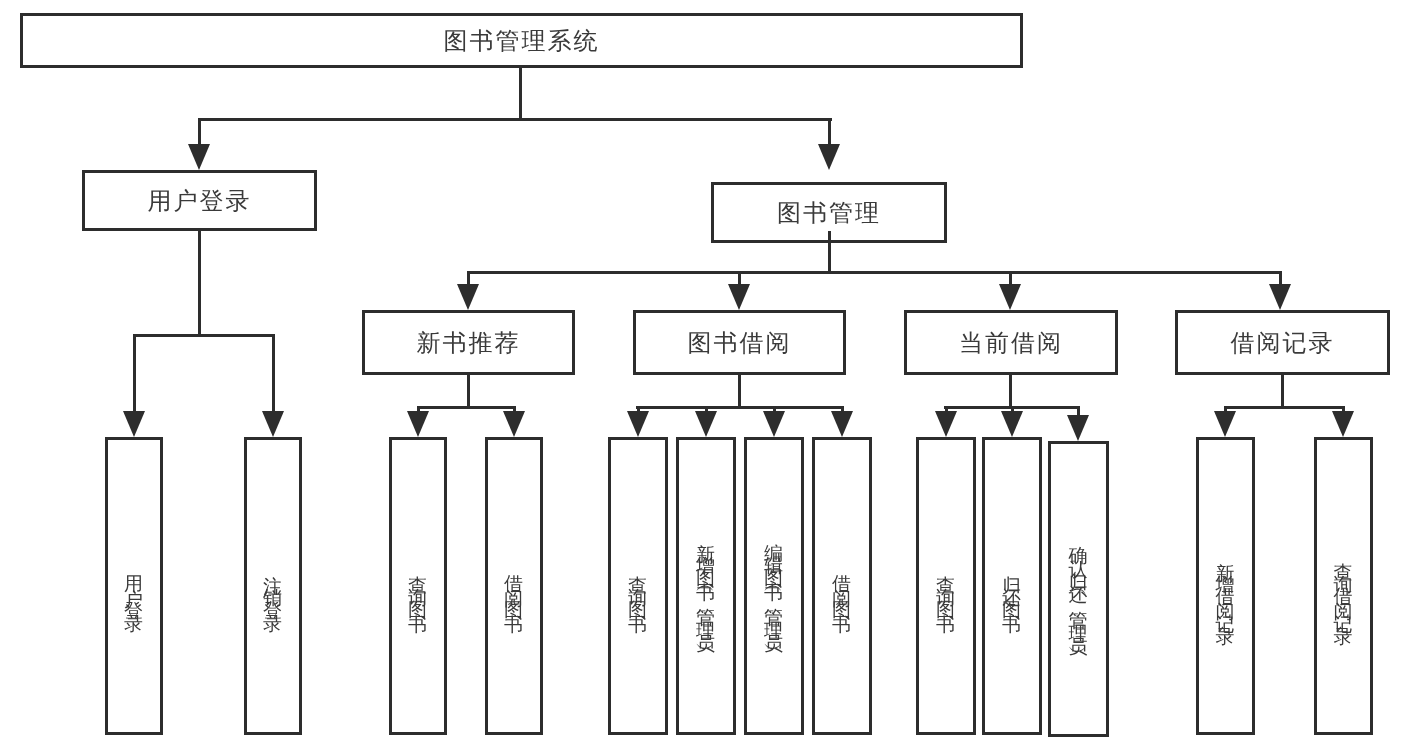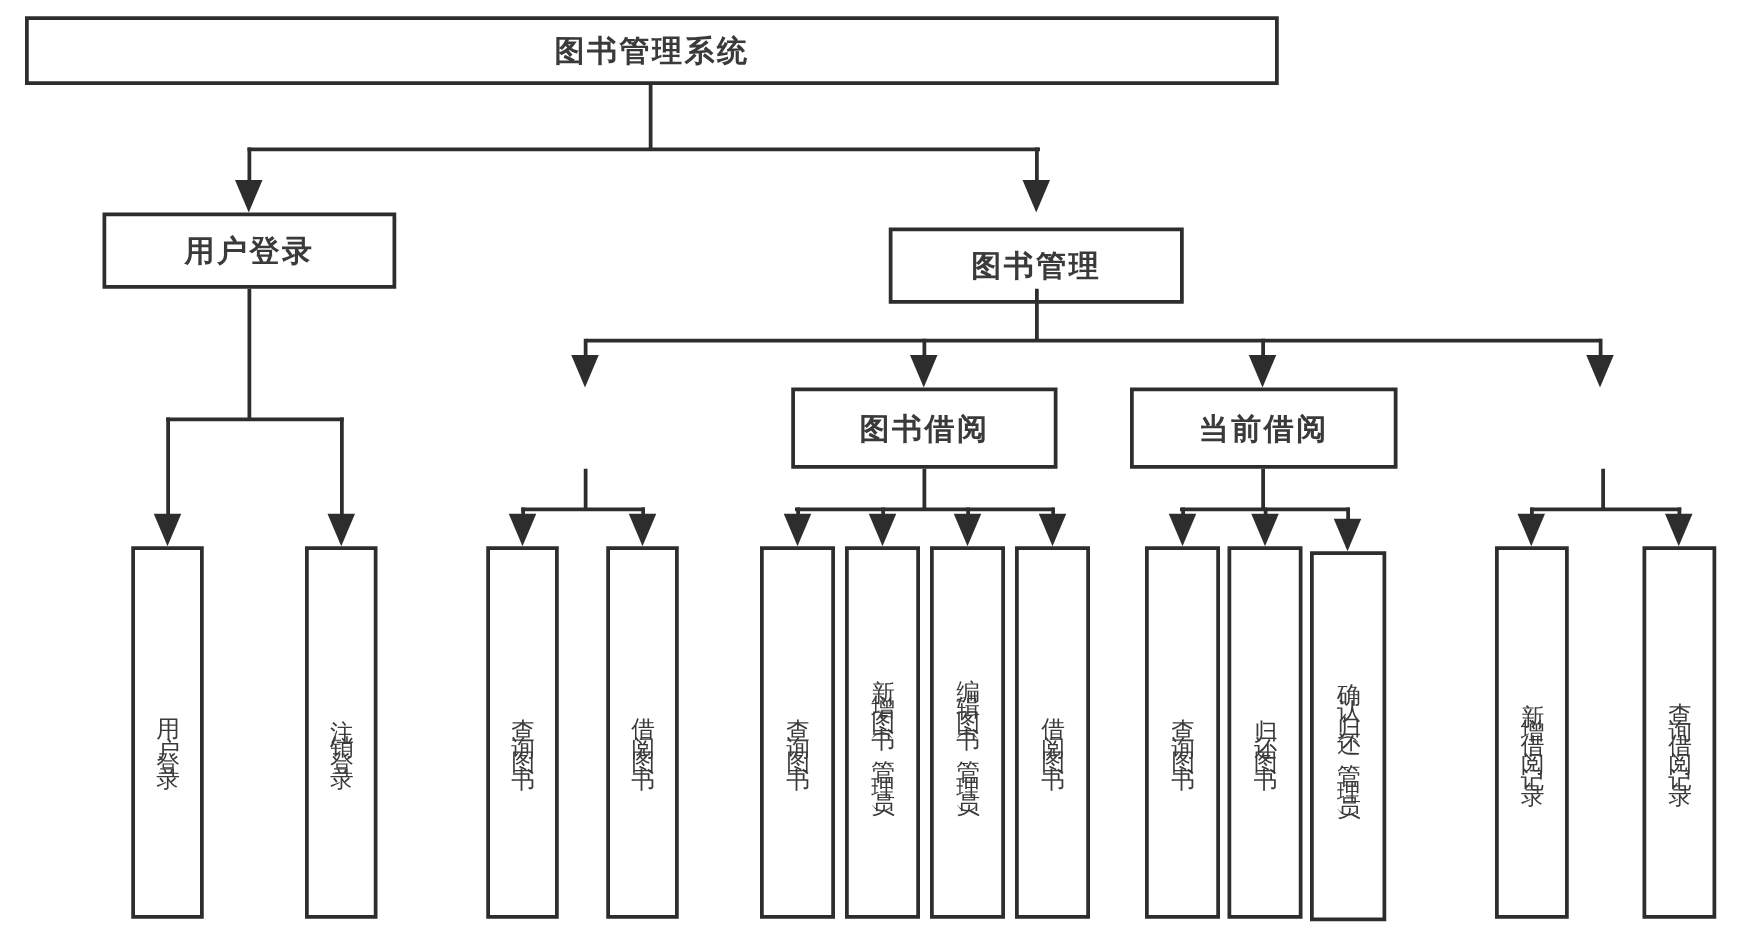--- a/index.html
+++ b/index.html
@@ -21,21 +21,20 @@
   .hbox {
     position: absolute;
     border: 3px solid var(--line);
     background: #fff;
     display: flex;
     align-items: center;
     justify-content: center;
     font-size: 24px;
     letter-spacing: 2px;
     color: var(--text);
-    font-weight: bold;
   }
   .vbox {
     position: absolute;
     border: 3px solid var(--line);
     background: #fff;
     display: flex;
     align-items: center;
     justify-content: center;
   }
   .vtext {
@@ -101,25 +100,31 @@
   <div class="hline" style="left:469px; top:271px; width:812px;"></div>
   <div class="vline" style="left:467px; top:271px; height:17px;"></div>
   <div class="arr" style="left:457px; top:284px;"></div>
   <div class="vline" style="left:738px; top:271px; height:17px;"></div>
   <div class="arr" style="left:728px; top:284px;"></div>
   <div class="vline" style="left:1009px; top:271px; height:17px;"></div>
   <div class="arr" style="left:999px; top:284px;"></div>
   <div class="vline" style="left:1279px; top:271px; height:17px;"></div>
   <div class="arr" style="left:1269px; top:284px;"></div>
 
+  <div class="hbox" style="left:362px; top:310px; width:213px; height:65px;">
+    <span>新书推荐</span>
+  </div>
   <div class="hbox" style="left:904px; top:310px; width:214px; height:65px;">
     <span>当前借阅</span>
   </div>
   <div class="hbox" style="left:633px; top:310px; width:213px; height:65px;">
     <span>图书借阅</span>
+  </div>
+  <div class="hbox" style="left:1175px; top:310px; width:215px; height:65px;">
+    <span>借阅记录</span>
   </div>
 
   <div class="vline" style="left:467px; top:375px; height:33px;"></div>
   <div class="hline" style="left:417px; top:406px; width:99px;"></div>
   <div class="vline" style="left:417px; top:406px; height:10px;"></div>
   <div class="arr" style="left:407px; top:411px;"></div>
   <div class="vline" style="left:513px; top:406px; height:10px;"></div>
   <div class="arr" style="left:503px; top:411px;"></div>
 
   <div class="vline" style="left:738px; top:375px; height:33px;"></div>

